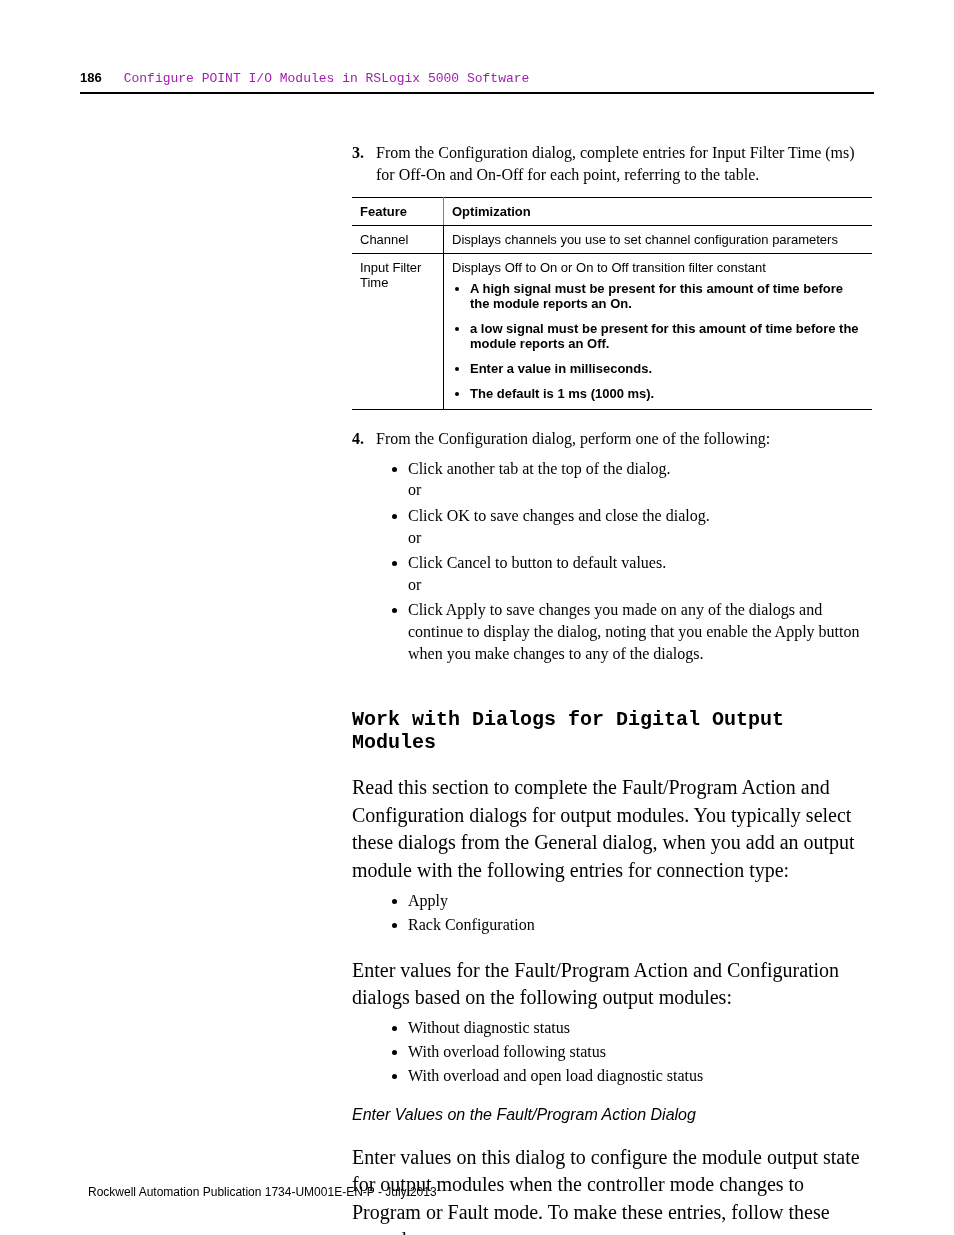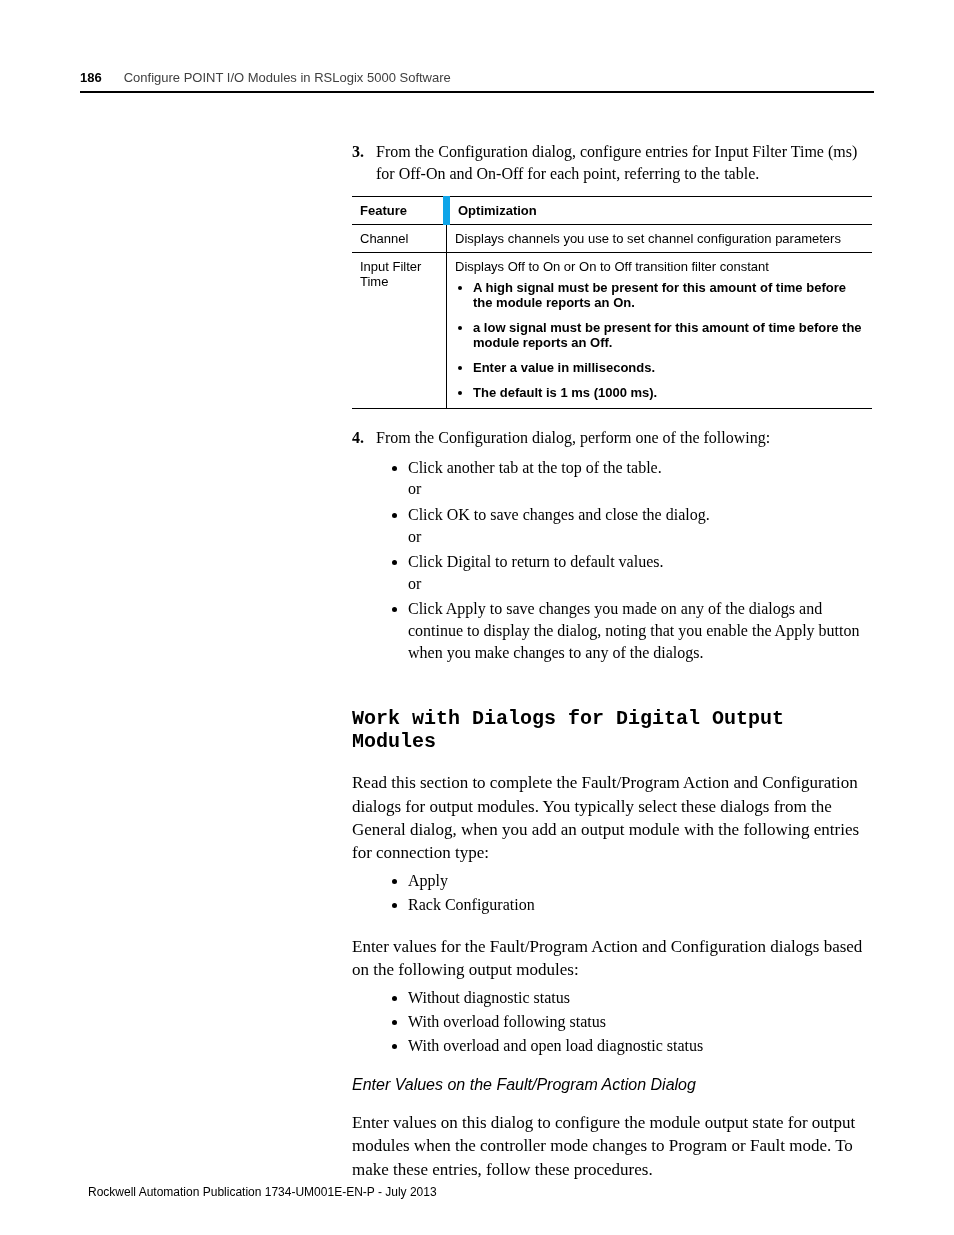--- a/index.html
+++ b/index.html
@@ -25,21 +25,22 @@
     font-family: "Helvetica Neue", Arial, sans-serif;
     font-size: 13px;
     padding-bottom: 6px;
   }
   .header .page-num {
     font-weight: bold;
     margin-right: 22px;
   }
   .header .chapter {
     font-weight: normal;
-    color: #404040;
+    color: #a21caf;
+    font-family: Liberation Mono, monospace;
   }
   .hr {
     border: none;
     border-top: 2px solid #000;
     margin: 0 0 48px 0;
   }
   .content {
     margin-left: 272px;
     margin-right: 0;
   }
@@ -70,21 +71,21 @@
   table.feature th {
     border: 1px solid #000;
     border-left: none;
     border-right: none;
     text-align: left;
     font-weight: bold;
     padding: 6px 8px;
     background: #fff;
   }
   table.feature th:first-child {
-    border-right: 7px solid #0ea5e9;
+    border-right: 1px solid #0ea5e9;
     width: 75px;
   }
   table.feature td {
     border: 1px solid #000;
     border-left: none;
     border-right: none;
     padding: 6px 8px;
     vertical-align: top;
   }
   table.feature td:first-child {
@@ -126,21 +127,21 @@
     line-height: 1.5;
   }
   h2.section {
     font-family: Liberation Mono, monospace;
     font-weight: bold;
     font-size: 20px;
     margin: 44px 0 18px 0;
   }
   .para {
     font-family: Georgia, "Times New Roman", serif;
-    font-size: 17px;
+    font-size: 20px;
     line-height: 1.38;
     margin-bottom: 4px;
     text-align: left;
   }
   .subhead {
     font-family: "Helvetica Neue", Arial, sans-serif;
     font-style: italic;
     font-size: 16px;
     margin: 18px 0 14px 0;
     font-weight: normal;
@@ -161,21 +162,21 @@
   <div class="header">
     <span class="page-num">186</span>
     <span class="chapter">Configure POINT I/O Modules in RSLogix 5000 Software</span>
   </div>
   <hr class="hr">
 
   <div class="content">
 
     <div class="ol-step">
       <span class="num">3.</span>
-      <span class="txt">From the Configuration dialog, configure entries for Input Filter Time (ms) for Off-On and On-Off for each point, referring to the table.</span>
+      <span class="txt">From the Configuration dialog, complete entries for Input Filter Time (ms) for Off-On and On-Off for each point, referring to the table.</span>
     </div>
 
     <table class="feature">
       <thead>
         <tr>
           <th>Feature</th>
           <th>Optimization</th>
         </tr>
       </thead>
       <tbody>
@@ -198,29 +199,29 @@
       </tbody>
     </table>
 
     <div class="ol-step">
       <span class="num">4.</span>
       <span class="txt">From the Configuration dialog, perform one of the following:</span>
     </div>
 
     <ul class="body-list">
       <li>
-        <span>Click another tab at the top of the table.</span>
+        <span>Click another tab at the top of the dialog.</span>
         <span class="or">or</span>
       </li>
       <li>
         <span>Click OK to save changes and close the dialog.</span>
         <span class="or">or</span>
       </li>
       <li>
-        <span>Click Digital to return to default values.</span>
+        <span>Click Cancel to button to default values.</span>
         <span class="or">or</span>
       </li>
       <li>
         <span>Click Apply to save changes you made on any of the dialogs and continue to display the dialog, noting that you enable the Apply button when you make changes to any of the dialogs.</span>
       </li>
     </ul>
 
     <h2 class="section">Work with Dialogs for Digital Output Modules</h2>
 
     <p class="para">Read this section to complete the Fault/Program Action and Configuration dialogs for output modules. You typically select these dialogs from the General dialog, when you add an output module with the following entries for connection type:</p>

